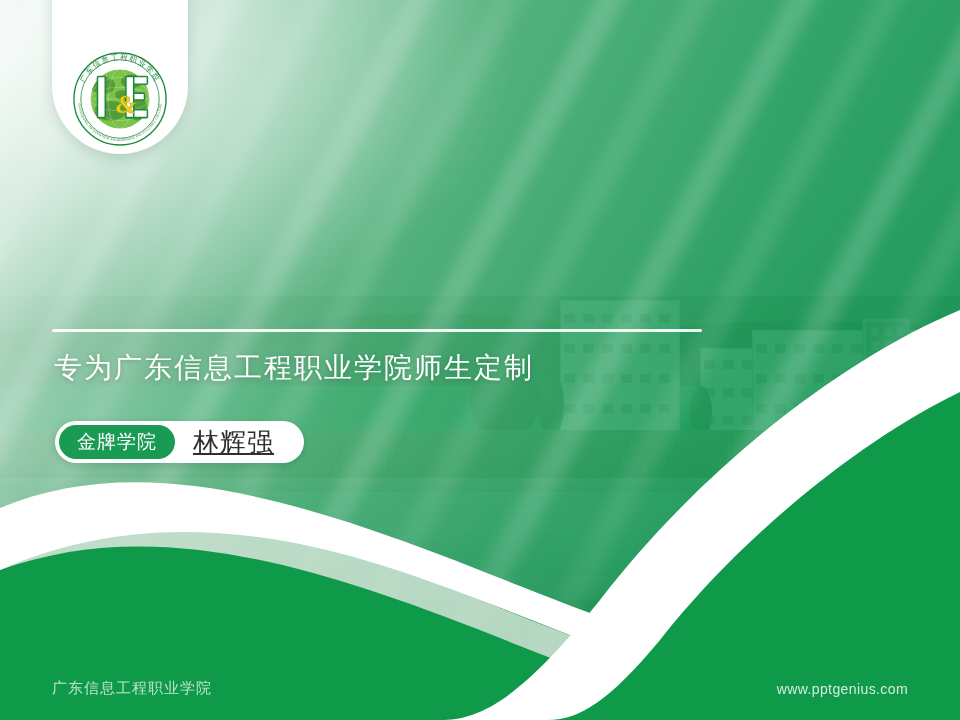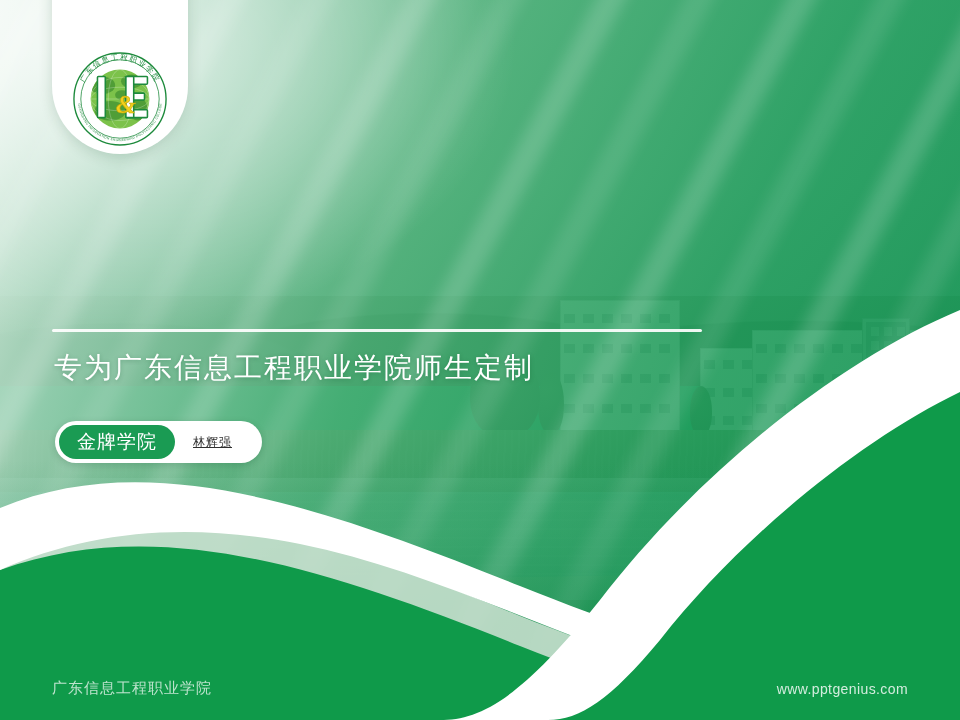--- a/index.html
+++ b/index.html
@@ -209,21 +209,21 @@
     padding: 0 18px;
     border-radius: 17px;
     background: #1a9b53;
     color: #ffffff;
     font-size: 19px;
     letter-spacing: 1px;
   }
   .credit-name {
     padding: 0 26px 0 18px;
     color: #2f2f2f;
-    font-size: 12px;
+    font-size: 26px;
     letter-spacing: 1px;
     text-decoration: underline;
   }
 
   
   .wave {
     position: absolute;
     left: 0; bottom: 0;
     width: 960px; height: 300px;
     pointer-events: none;

